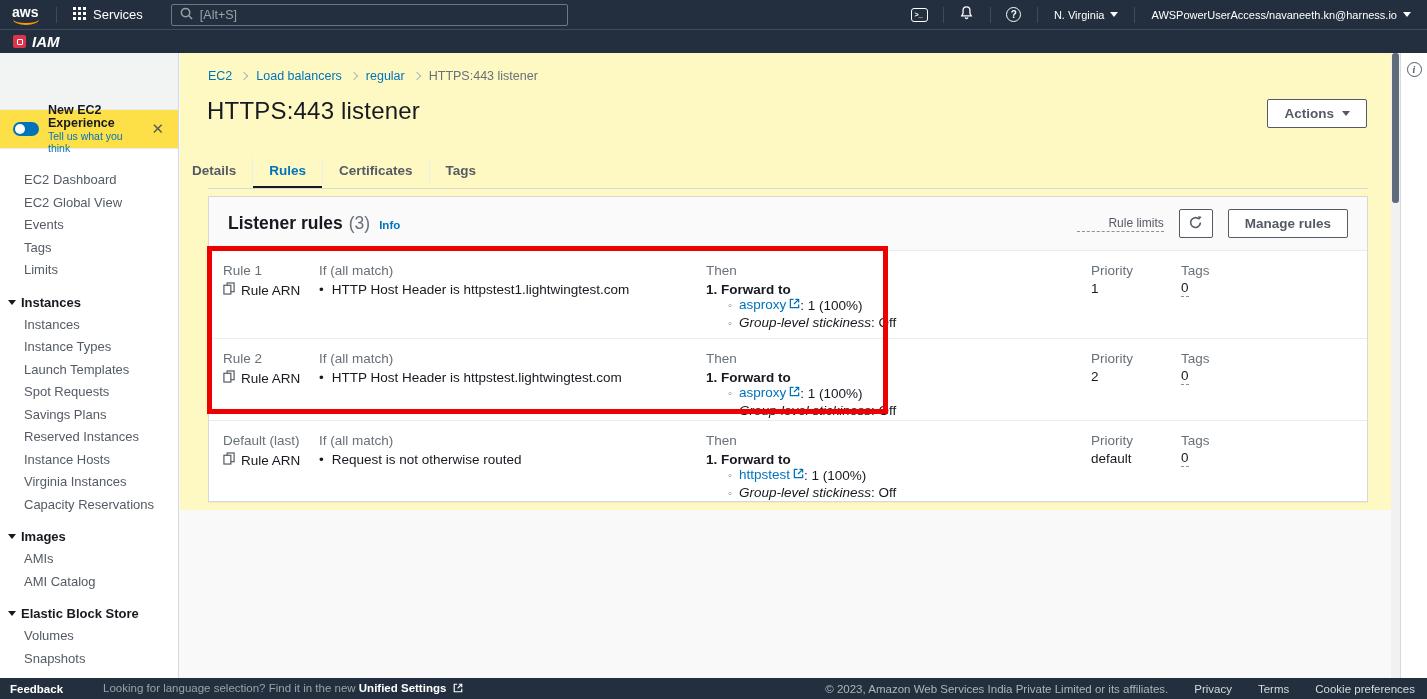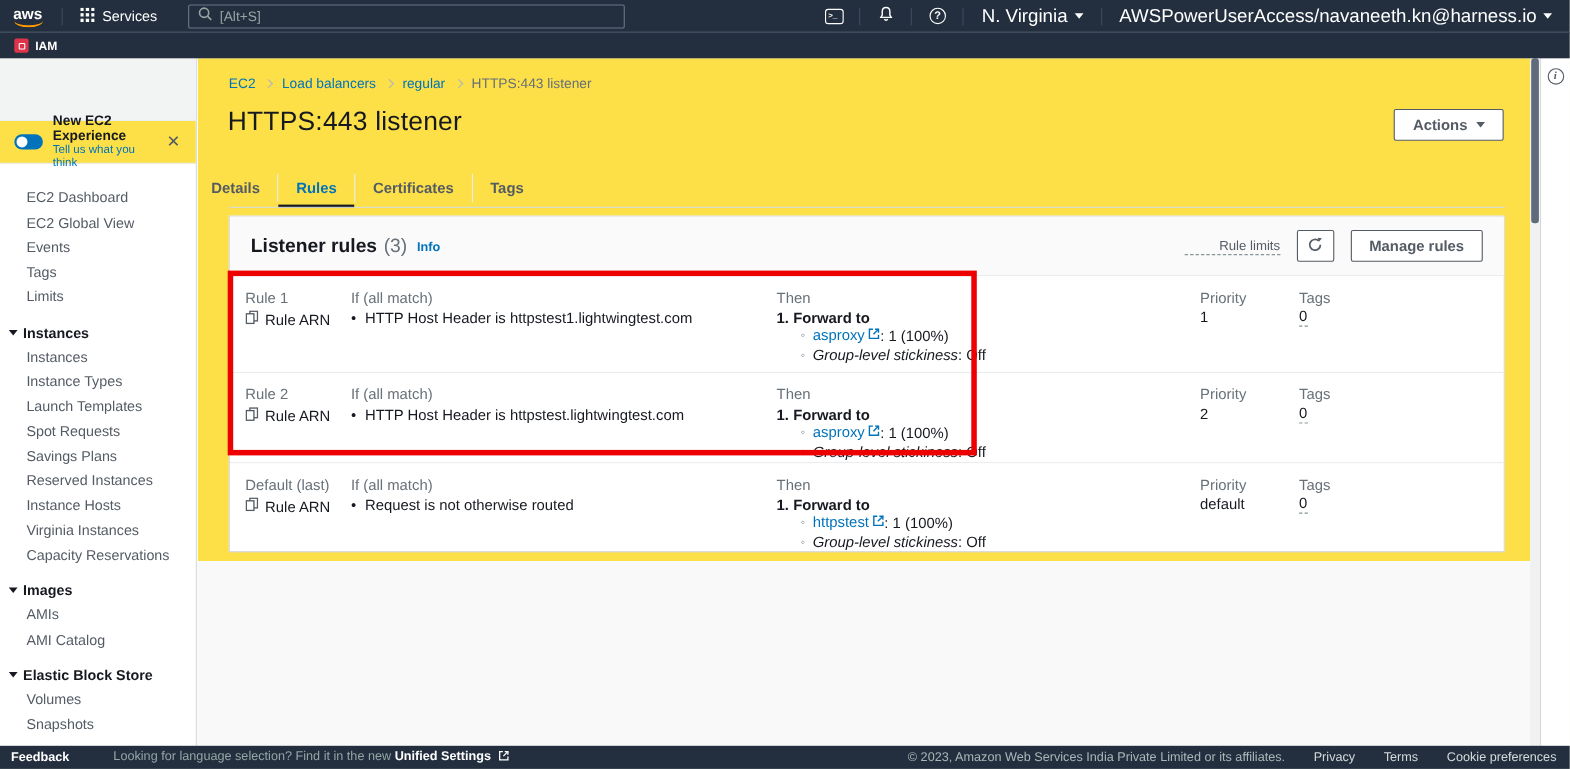--- a/index.html
+++ b/index.html
@@ -14,46 +14,46 @@
   .aws-logo .txt { color:#fff; font-weight:bold; font-size:14px; letter-spacing:0; line-height:14px; }
   .aws-logo .smile { position:absolute; left:1px; top:13px; width:26px; height:7px; border-bottom:2px solid #ff9900; border-radius:0 0 60% 60%/0 0 100% 100%; }
   .tb-divider { width:1px; height:16px; background:#3d4b5c; margin:0 10px; }
   .services { display:flex; align-items:center; gap:7px; color:#fff; font-size:13px; padding:0 6px; cursor:pointer; }
   .searchbox { margin-left:22px; width:397px; height:22px; border:1px solid #6b7687; border-radius:2px; background:#232f3e; display:flex; align-items:center; padding:0 8px; gap:7px; }
   .searchbox input { flex:1; background:transparent; border:none; outline:none; color:#d5dbdb; font-size:12.5px; font-family:inherit; }
   .searchbox input::placeholder { color:#95a5a6; font-style:italic; }
   .shortcut { color:#95a5a6; font-size:12.5px; }
   .tb-right { margin-left:auto; display:flex; align-items:center; margin-right:10px; color:#fff; }
   .tb-iconbtn { display:flex; align-items:center; justify-content:center; width:26px; height:22px; cursor:pointer; }
-  .region, .account { display:flex; align-items:center; gap:6px; font-size:17px; color:#fff; cursor:pointer; padding:0 6px; white-space:nowrap; }
+  .region, .account { display:flex; align-items:center; gap:6px; font-size:11px; color:#fff; cursor:pointer; padding:0 6px; white-space:nowrap; }
   .caret { width:0; height:0; border-left:4px solid transparent; border-right:4px solid transparent; border-top:5px solid #fff; display:inline-block; }
   .cloudshell { width:17px; height:14px; border:1.5px solid #fff; border-radius:3px; color:#fff; font-size:7px; font-family:"Liberation Mono",monospace; display:flex; align-items:center; justify-content:flex-start; padding-left:2px; font-weight:bold; }
   .qmark, .imark { width:15px; height:15px; border:1.5px solid #fff; border-radius:50%; color:#fff; font-size:10px; display:flex; align-items:center; justify-content:center; font-weight:bold; }
   .iam-chip { display:flex; align-items:center; gap:6px; margin-left:13px; cursor:pointer; }
   .iam-icon { width:13px; height:13px; background:#dd344c; border-radius:2px; display:flex; align-items:center; justify-content:center; }
   .iam-icon span { width:6px; height:6px; border:1.2px solid #fff; border-radius:1px; display:block; }
-  .iam-chip b { color:#fff; font-size:11px; font-weight:bold; }
+  .iam-chip b { color:#fff; font-size:15px; font-weight:bold;font-style:italic; }
 
   
   .sidebar { position:absolute; left:0; top:53px; width:179px; height:625px; background:#fff; border-right:1px solid #d5dbdb; z-index:10; }
   .side-gray { height:57px; background:#f2f3f3; border-bottom:1px solid #eaeded; }
   .banner { height:39px; background:#fde047; border-bottom:1px solid #eaeded; display:flex; align-items:center; padding:0 10px 0 13px;justify-content:center; }
   .toggle { width:26px; height:14px; background:#0073bb; border-radius:8px; position:relative; flex:0 0 auto; cursor:pointer; }
   .toggle .knob { position:absolute; left:2px; top:2px; width:10px; height:10px; background:#fff; border-radius:50%; }
   .banner-text { margin-left:9px; }
   .banner-text .t { font-size:12.5px; font-weight:bold; color:#16191f; line-height:13px; }
   .banner-text .s { font-size:10.5px; color:#0073bb; line-height:12px; cursor:pointer; }
   .banner-close { margin-left:auto; color:#545b64; font-size:15px; cursor:pointer; padding:2px 4px; }
   .side-list { padding:20px 0 0 0; list-style:none; }
   .side-item { font-size:13px; color:#545b64; padding:4px 0 4px 24px; line-height:14.5px; cursor:pointer; }
   .side-head { display:flex; align-items:center; font-size:13px; color:#16191f; font-weight:bold; padding:4px 0 4px 8px; margin-top:9px; cursor:pointer; }
   .tri { width:0; height:0; border-left:4px solid transparent; border-right:4px solid transparent; border-top:5px solid #16191f; margin-right:5px; display:inline-block; }
 
   
-  .main { position:absolute; left:180px; top:53px; width:1211px; height:457px; background:#fde047; }
+  .main { position:absolute; left:180px; top:53px; width:1211px; height:457px; background:#fef9c3; }
   .breadcrumb { position:absolute; left:28px; top:16px; display:flex; align-items:center; gap:9px; font-size:12.5px; }
   .crumb-link { color:#0073bb; cursor:pointer; }
   .crumb-current { color:#687078; }
   .crumb-sep { width:6px; height:6px; border-top:1.6px solid #aab7b8; border-right:1.6px solid #aab7b8; transform:rotate(45deg); margin-top:-1px; }
   .page-title { position:absolute; left:27px; top:44px; font-size:24px; font-weight:400; color:#16191f; letter-spacing:0.2px; }
   .btn { display:inline-flex; align-items:center; justify-content:center; gap:8px; border:1px solid #545b64; background:#fff; border-radius:2px; color:#545b64; font-weight:bold; font-size:13.5px; padding:0 16px; height:29px; cursor:pointer; font-family:inherit; }
   .btn .caret { border-top-color:#545b64; }
   .actions-btn { position:absolute; right:24px; top:46px; }
 
   .tabs { position:absolute; left:12px; top:100px; right:0; height:35px; display:flex; align-items:center; }

